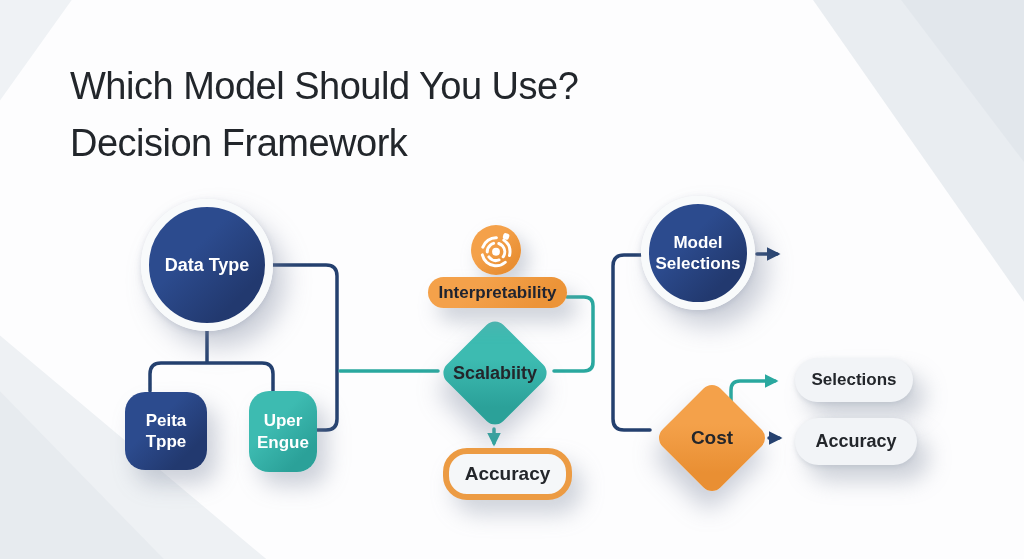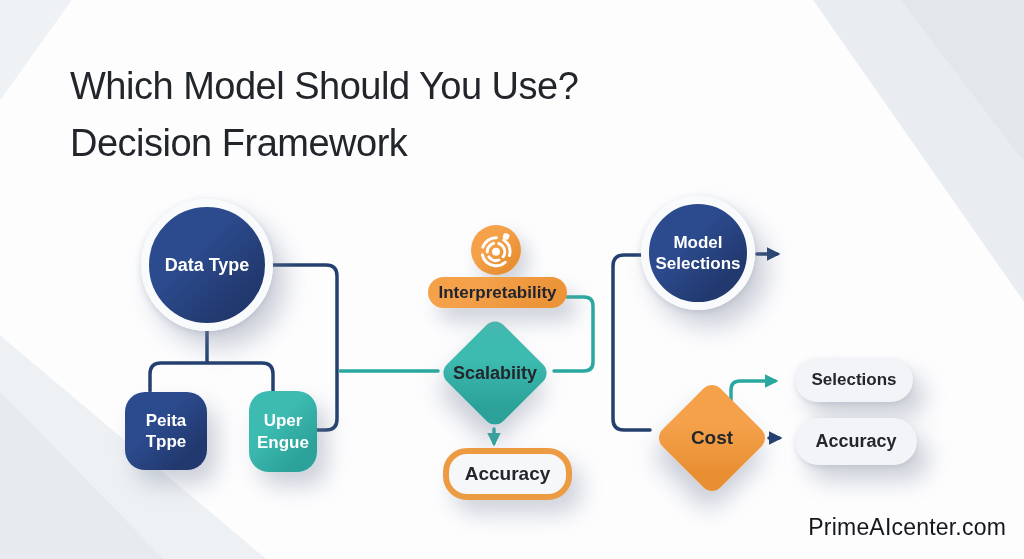--- a/index.html
+++ b/index.html
@@ -172,15 +172,14 @@
   </div>
 
   <div class="node pill" style="left:795px;top:358px;width:118px;height:44px;font-size:17px;">
     <span>Selections</span>
   </div>
 
   <div class="node pill" style="left:795px;top:418px;width:122px;height:47px;font-size:18px;">
     <span>Accuracy</span>
   </div>
 
-  <div class="footer-brand">PrimeAIcenter.com</div>
 
 </div>
 
 </body></html>

